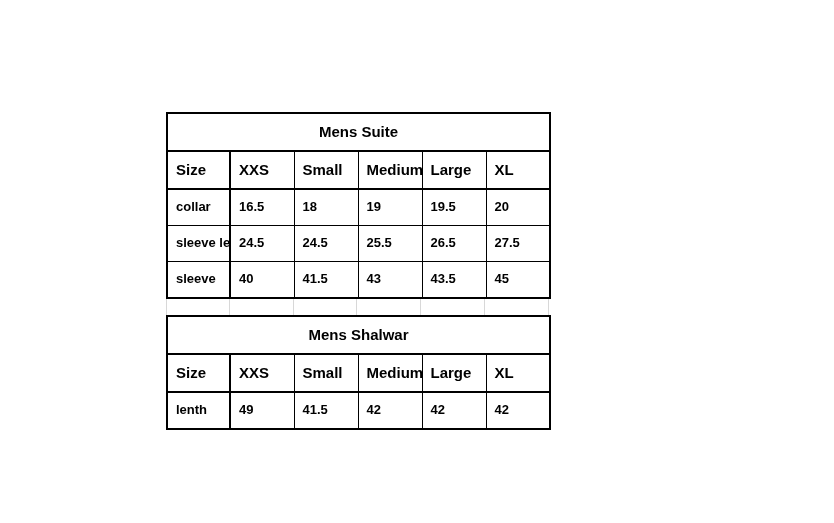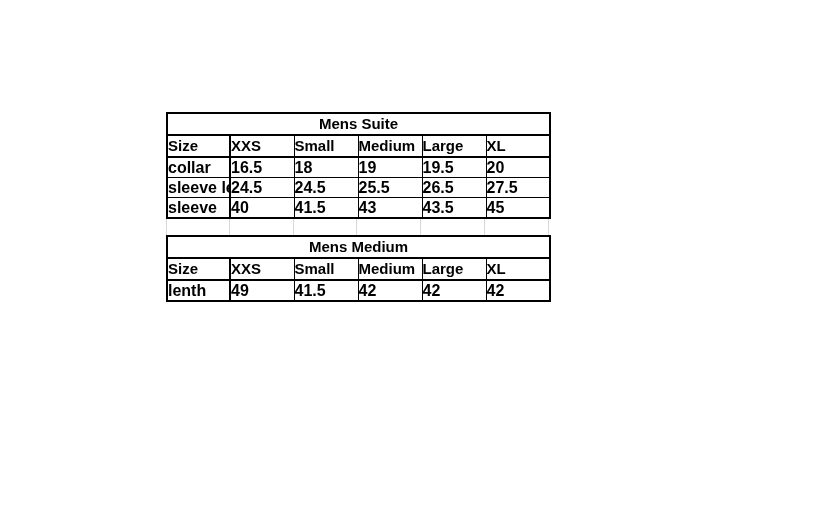--- a/index.html
+++ b/index.html
@@ -24,21 +24,21 @@
     width: 383px;
   }
   table.size-table {
     border-collapse: collapse;
     table-layout: fixed;
     width: 383px;
     border: 2px solid #000000;
   }
   table.size-table th,
   table.size-table td {
-    padding: 0;
+    padding: 8px;
     vertical-align: middle;
     line-height: 1.1;
     font-weight: bold;
   }
   .title-row .title-cell {
     height: 20px;
     border-bottom: 2px solid #000000;
     text-align: center;
     font-size: 15px;
   }
@@ -49,21 +49,21 @@
     font-size: 15px;
     text-align: left;
     padding-left: 3px;
   }
   .header-row th.size-col {
     border-right: 2px solid #000000;
   }
   tbody td {
     height: 19px;
     border: 1px solid #000000;
-    font-size: 16px;
+    font-size: 13px;
   }
   td.label {
     text-align: left;
     padding-left: 3px;
     border-right: 2px solid #000000;
     white-space: nowrap;
     overflow: hidden;
   }
   td.num {
     text-align: left;
@@ -151,21 +151,21 @@
       <colgroup>
         <col style="width:63px">
         <col style="width:64px">
           <col style="width:64px">
           <col style="width:64px">
           <col style="width:64px">
           <col style="width:64px">
       </colgroup>
       <thead>
         <tr class="title-row">
-          <th class="title-cell" colspan="6">Mens Medium</th>
+          <th class="title-cell" colspan="6">Mens Shalwar</th>
         </tr>
         <tr class="header-row">
           <th class="size-col">Size</th>
           <th>XXS</th>
           <th>Small</th>
           <th>Medium</th>
           <th>Large</th>
           <th>XL</th>
         </tr>
       </thead>

